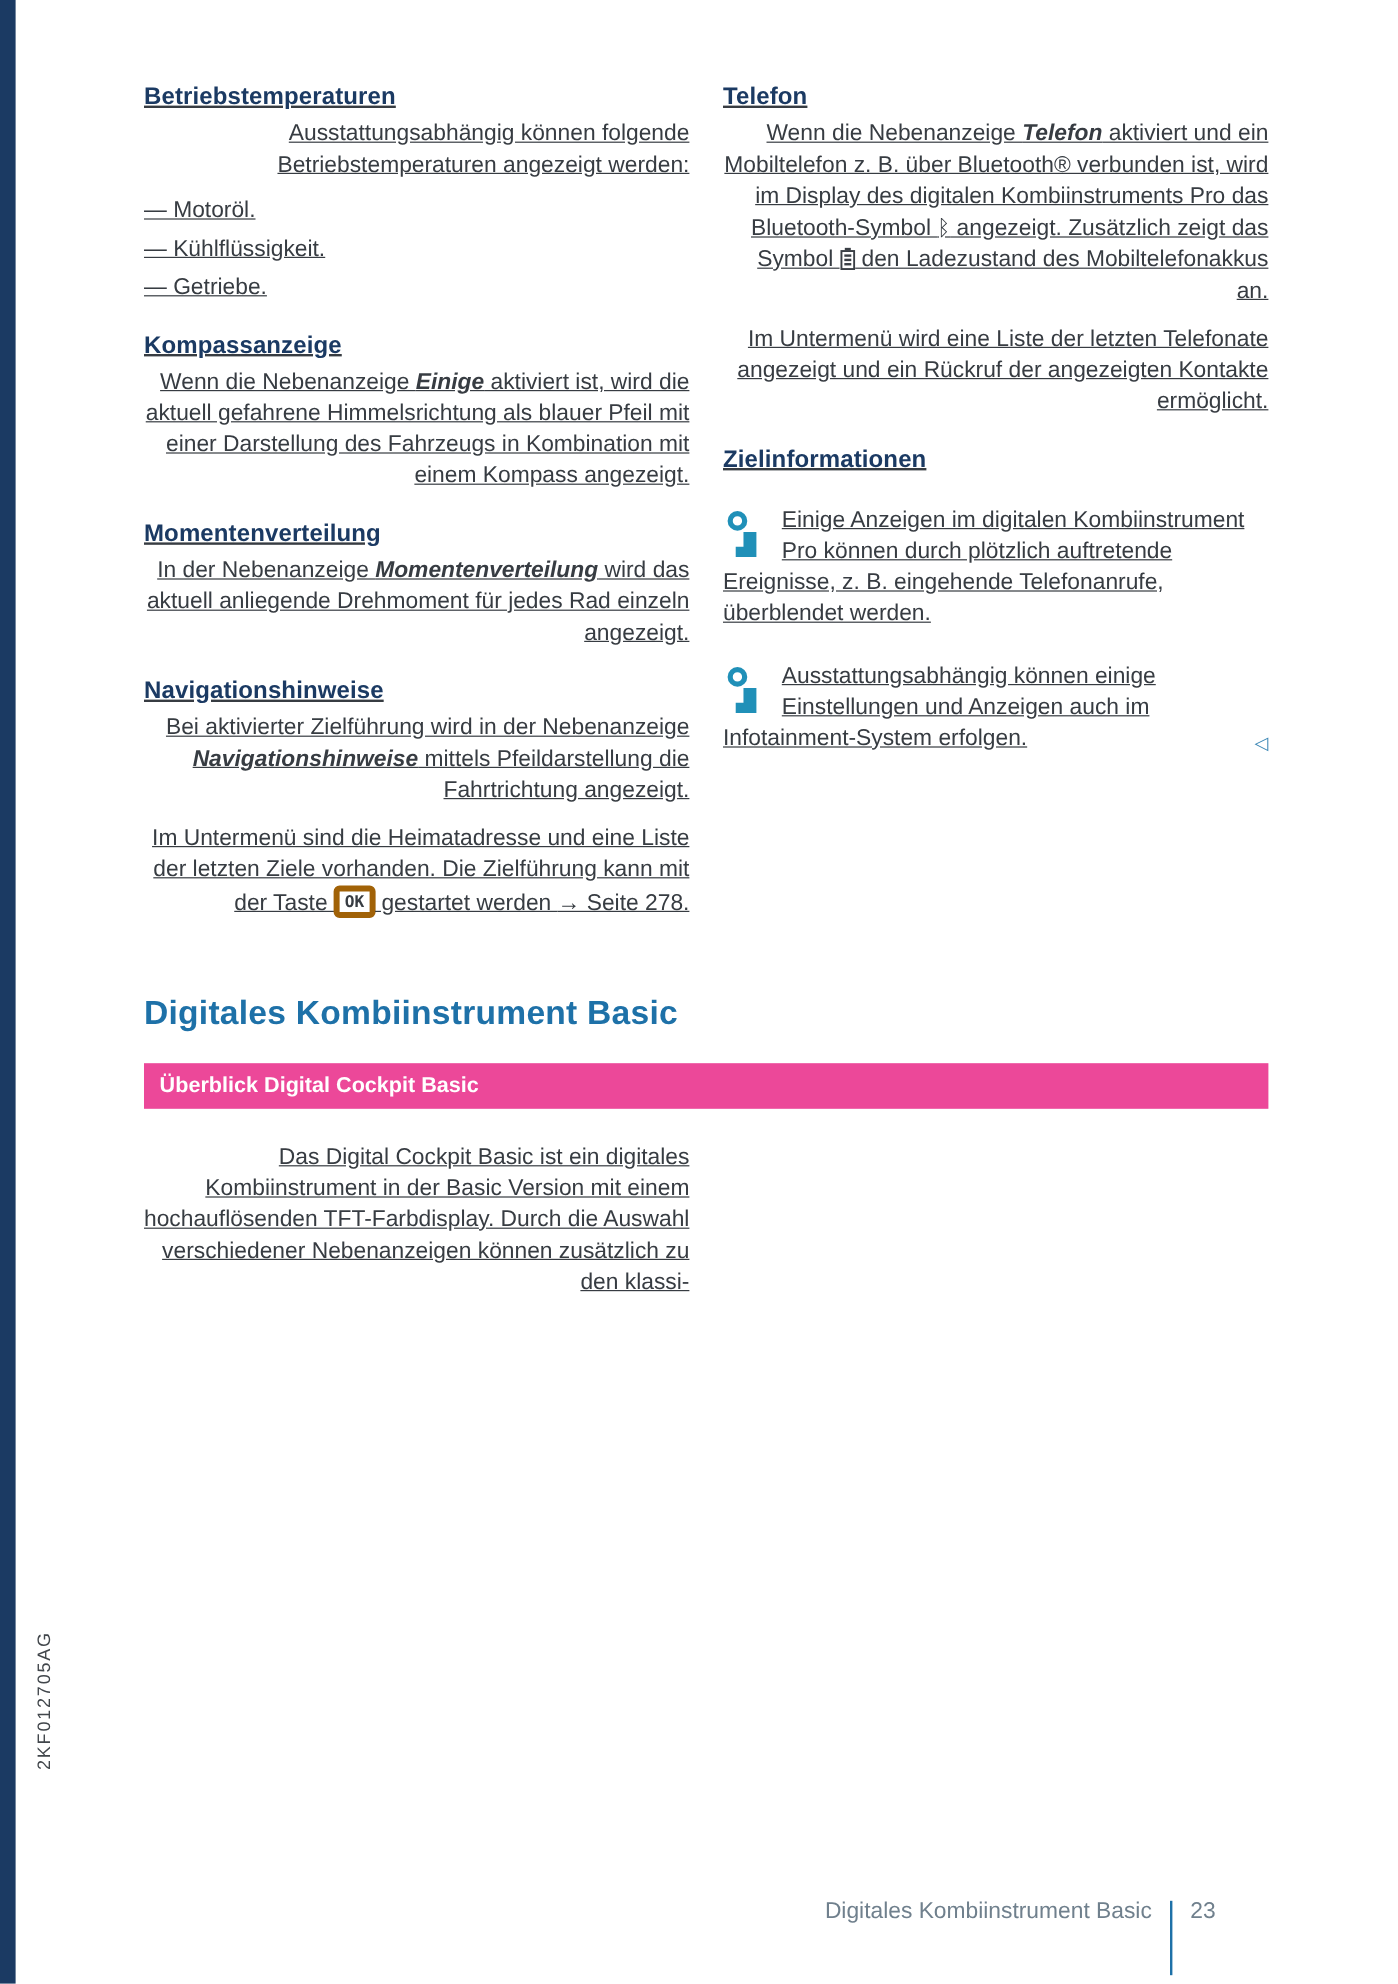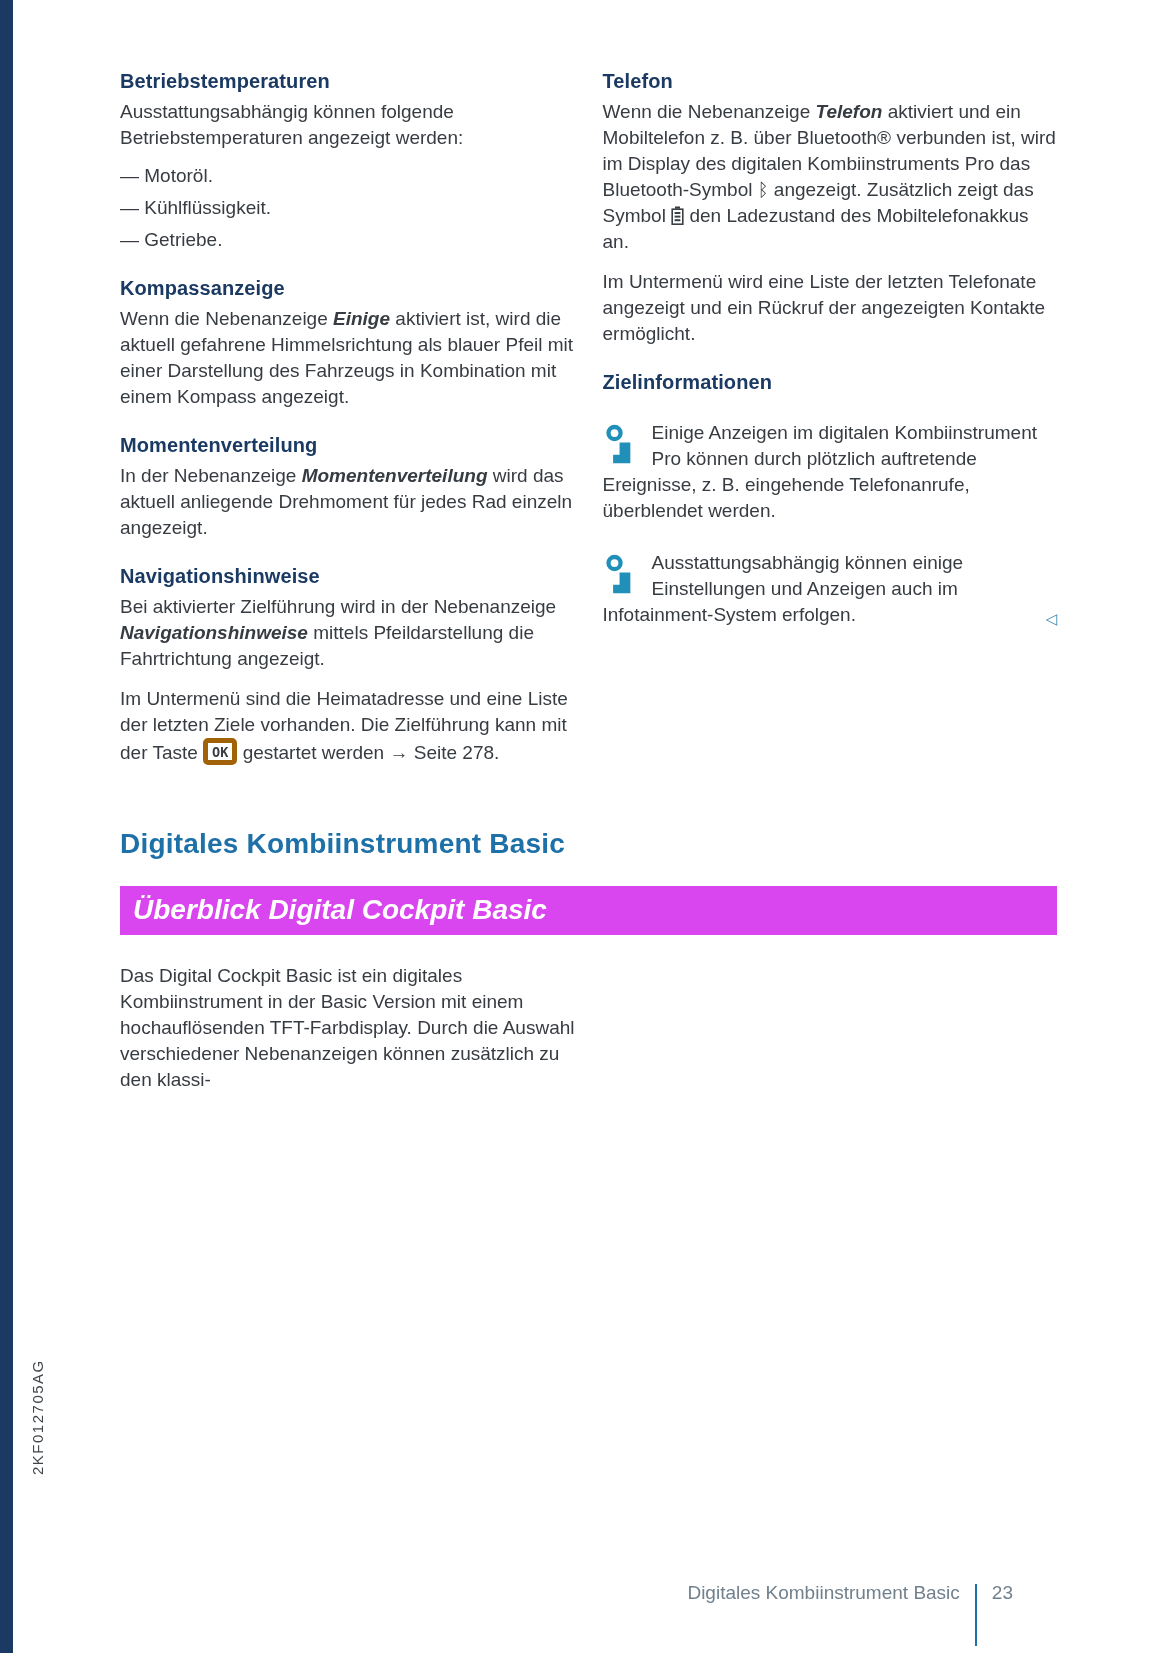--- a/index.html
+++ b/index.html
@@ -15,29 +15,29 @@
   .edge-bar {
     position:absolute; left:0; top:0;
     width:13px; height:1653px;
     background:#1b3a63;
   }
 
   .content {
     position:absolute; left:120px; top:70px; width:937px;
   }
 
-  .columns { display:grid; grid-template-columns:1fr 1fr; column-gap:28px; }
+  .columns { display:grid; grid-template-columns:1fr 1fr; column-gap:28px;text-decoration:underline; }
 
   .h {
     font-size:20px; font-weight:700; color:#1b3a63;
     margin:24px 0 6px; letter-spacing:0.1px;
   }
   .col > .h:first-child { margin-top:0; }
 
-  .p { font-size:19px; line-height:26px; }
+  .p { font-size:19px; line-height:26px;text-align:right; }
   .para-gap { margin-top:14px; }
 
   .dash-list { list-style:none; margin:12px 0 4px; }
   .dash-item { margin:6px 0; font-size:19px; line-height:26px; }
 
   .term { font-weight:700; font-style:italic; }
 
   .key-cap {
     display:inline-block;
     border:5px solid #a16207;
@@ -61,24 +61,23 @@
   }
 
   .big-title {
     margin-top:62px;
     font-size:28px; font-weight:700; color:#1e71a8;
     letter-spacing:0.2px;
   }
 
   .banner {
     margin-top:26px;
-    background:#d946ef; color:#ffffff;
-    font-weight:700; font-size:28px;
+    background:#ec4899; color:#ffffff;
+    font-weight:700; font-size:18px;
     padding:8px 13px 9px;
-    font-style:italic;
   }
 
   .columns.lower { margin-top:28px; }
 
   .spine-code {
     position:absolute; left:46px; bottom:178px;
     transform:rotate(-90deg); transform-origin:0 100%;
     font-size:15px; letter-spacing:1.5px; color:#41464b;
     white-space:nowrap;
   }

